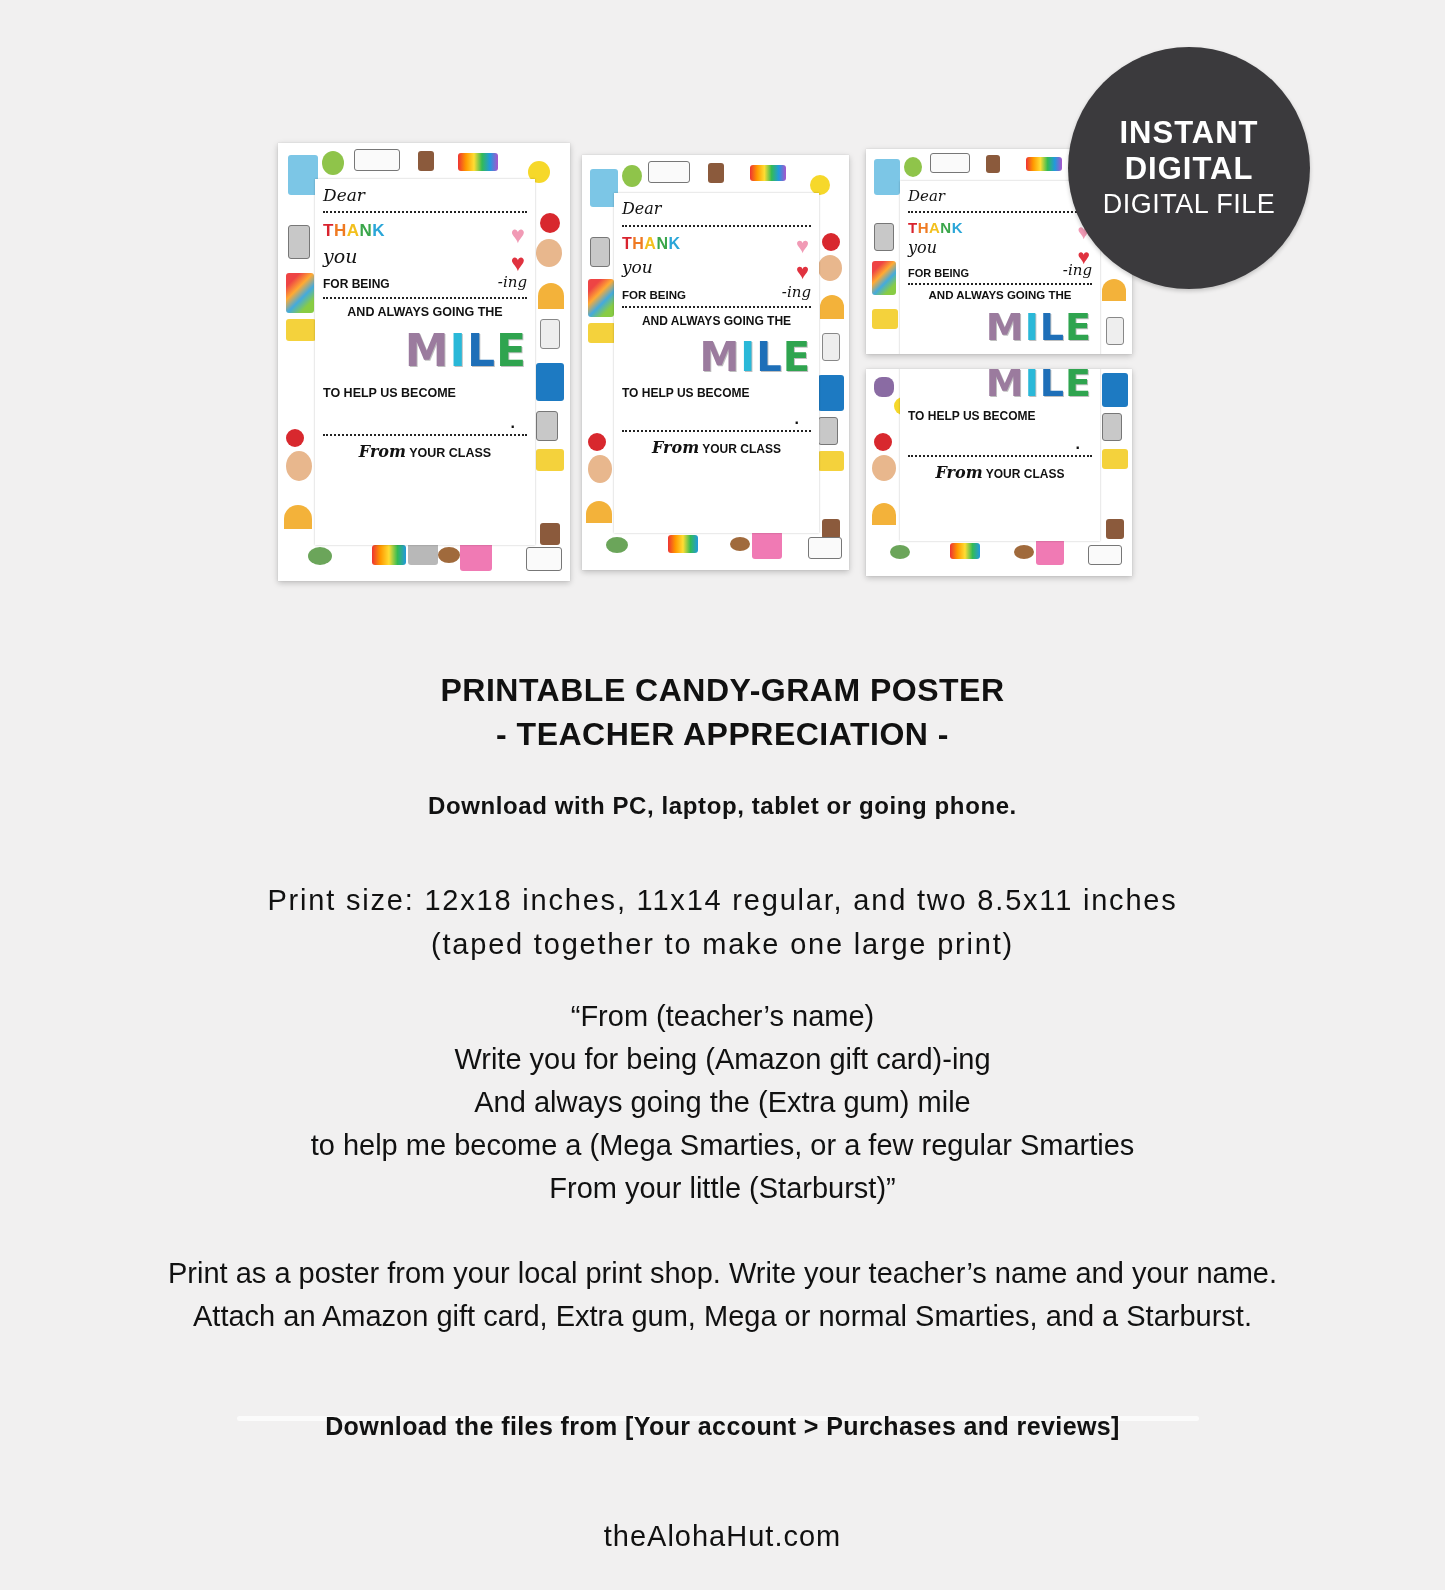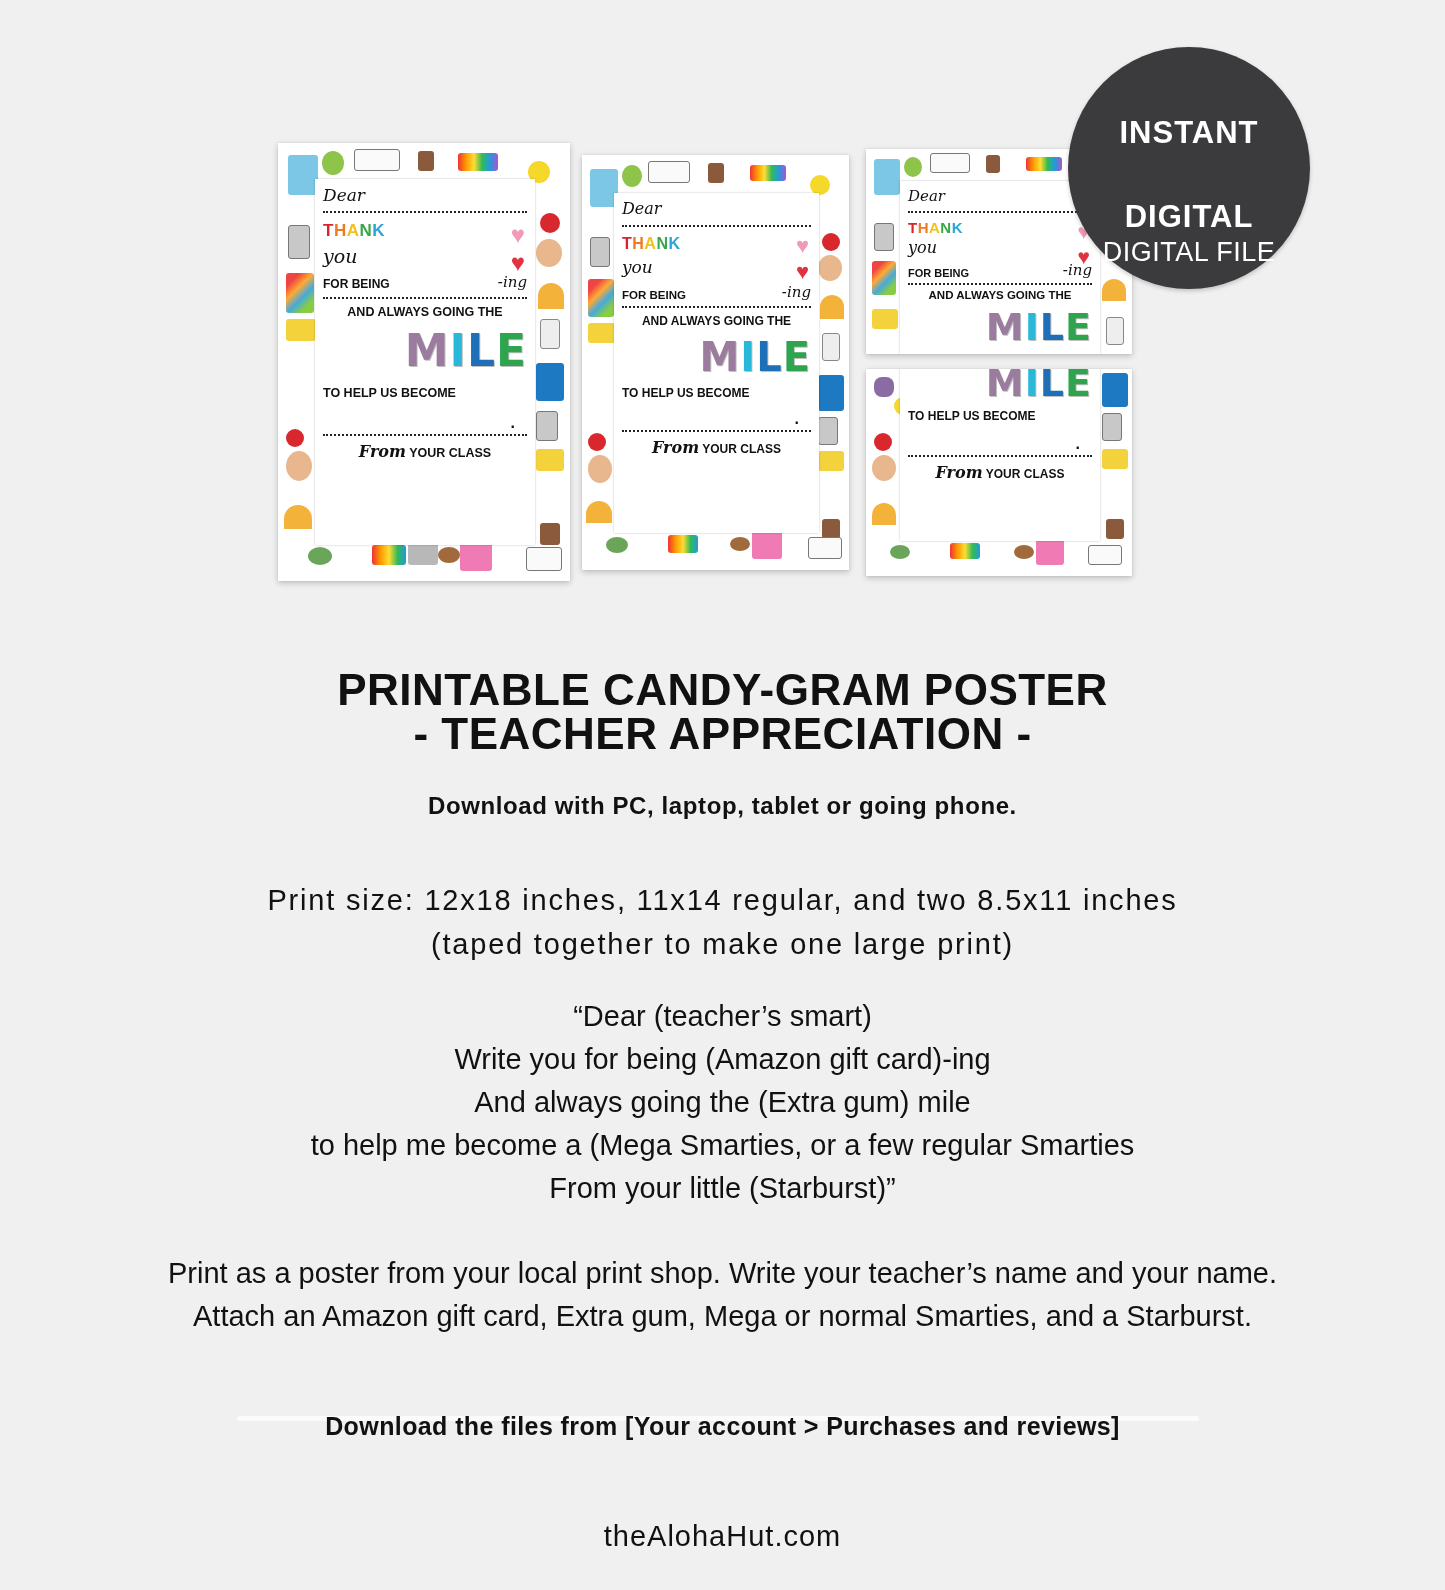--- a/index.html
+++ b/index.html
@@ -44,26 +44,26 @@
   .from { text-align: center; font-size: 12.5px; font-weight: bold; margin-top: 6px; }
   .from .script { font-family: "DejaVu Serif", serif; font-style: italic; font-weight: bold; font-size: 16px; }
 
   
   .badge {
     position: absolute; left: 1068px; top: 47px; width: 242px; height: 242px;
     border-radius: 50%; background: #3b3a3d; color: #fff; text-align: center;
     display: flex; flex-direction: column; justify-content: center; align-items: center;
     box-shadow: 0 2px 4px rgba(0,0,0,0.2);
   }
-  .badge .b1 { font-weight: bold; font-size: 31px; letter-spacing: 1px; line-height: 36px; margin-top: 48px; }
+  .badge .b1 { font-weight: bold; font-size: 31px; letter-spacing: 1px; line-height: 36px; }
   .badge .b2 { font-weight: normal; font-size: 27px; line-height: 34px; letter-spacing: 0.5px; }
 
   
   .center { position: absolute; left: 0; width: 1445px; text-align: center; }
-  .title { top: 668px; font-weight: bold; font-size: 44px; line-height: 44px; letter-spacing: 0.5px; }
+  .title { top: 668px; font-weight: bold; font-size: 32px; line-height: 44px; letter-spacing: 0.5px; }
   .subtitle { top: 792px; font-weight: bold; font-size: 24px; letter-spacing: 0.6px; }
   .sizes { top: 878px; font-size: 29px; line-height: 44px; letter-spacing: 1.8px; }
   .quote { top: 995px; font-size: 29px; line-height: 43px; }
   .instructions { top: 1252px; font-size: 29px; line-height: 43px; }
   .divider { position: absolute; left: 237px; top: 1416px; width: 962px; height: 5px; background: #fbfbfb; border-radius: 3px; }
   .download-path { top: 1412px; font-weight: bold; font-size: 25px; letter-spacing: 0.4px; }
   .site { top: 1520px; font-size: 29px; letter-spacing: 1px; }
 </style>
 </head>
 <body>
@@ -264,21 +264,21 @@
 </div>
 
 <div class="center subtitle">Download with PC, laptop, tablet or going phone.</div>
 
 <div class="center sizes">
   <div>Print size: 12x18 inches, 11x14 regular, and two 8.5x11 inches</div>
   <div>(taped together to make one large print)</div>
 </div>
 
 <div class="center quote">
-  <div>“Dear (teacher’s smart)</div>
+  <div>“From (teacher’s name)</div>
   <div>Write you for being (Amazon gift card)-ing</div>
   <div>And always going the (Extra gum) mile</div>
   <div>to help me become a (Mega Smarties, or a few regular Smarties</div>
   <div>From your little (Starburst)”</div>
 </div>
 
 <div class="center instructions">
   <div>Print as a poster from your local print shop. Write your teacher’s name and your name.</div>
   <div>Attach an Amazon gift card, Extra gum, Mega or normal Smarties, and a Starburst.</div>
 </div>

